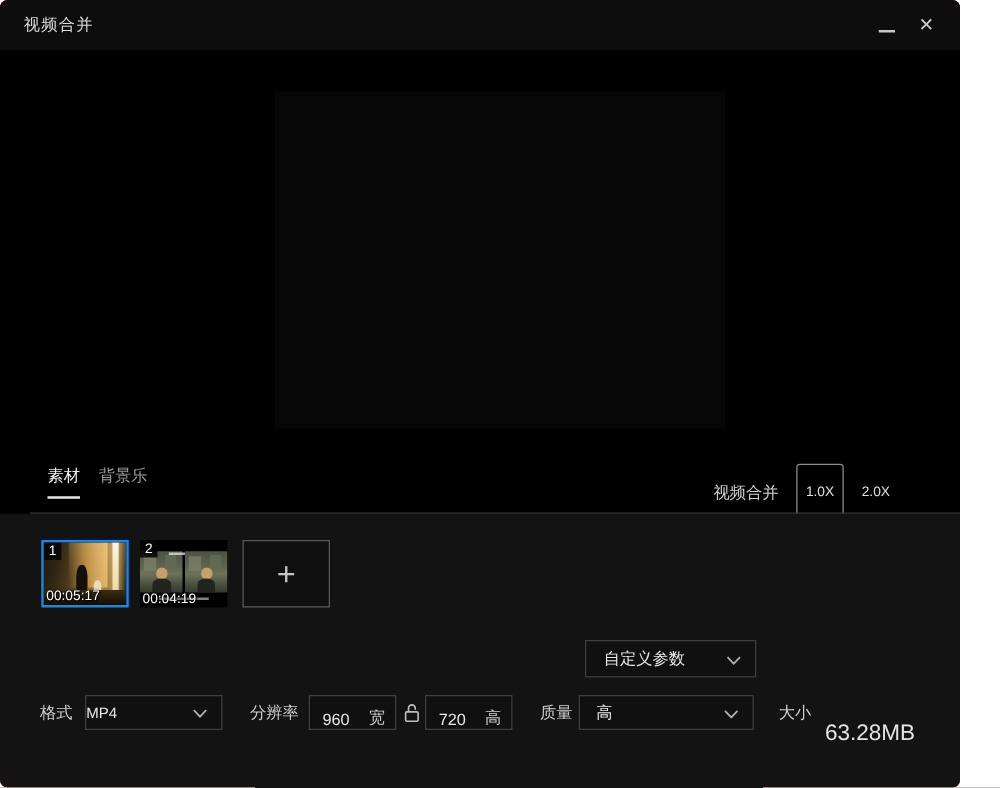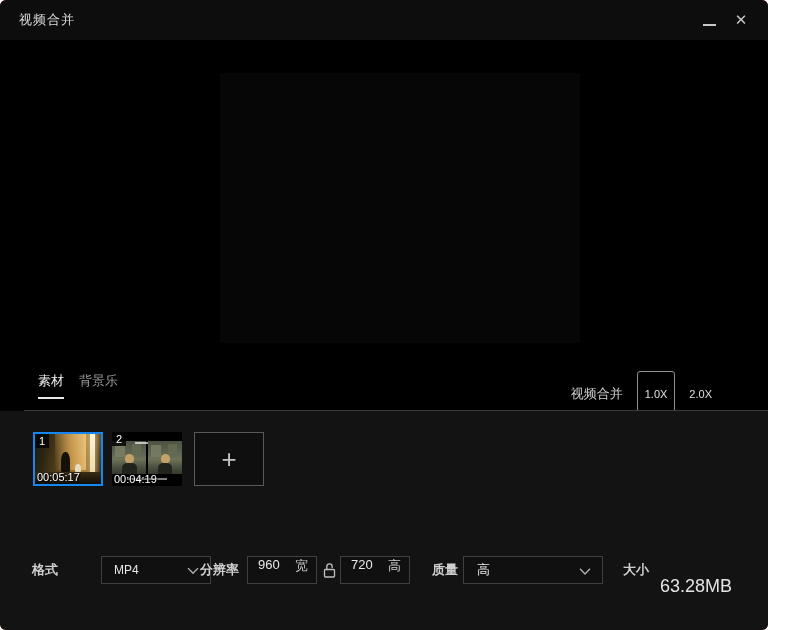--- a/index.html
+++ b/index.html
@@ -90,31 +90,31 @@
     display:flex; align-items:center; cursor:pointer; color:#e8e8e8; font-size:13px;
   }
   .select-box .chev { position:absolute; right:11px; top:50%; transform:translateY(-42%); }
   .preset-select { position:absolute; left:468px; top:101px; width:137px; height:30px; padding-left:14px; }
   .save-btn {
     position:absolute; left:623px; top:101px; width:142px; height:30px;
     background:#0a8af0; color:#fff; font-size:13px; border:none; border-radius:2px;
     display:flex; align-items:center; justify-content:center; cursor:pointer;
   }
   .bottom-row { position:absolute; left:0; right:0; top:145px; height:28px; }
-  .fld-label { position:absolute; top:0; line-height:28px; font-size:13px; color:#cfcfcf;font-weight:bold; }
+  .fld-label { position:absolute; top:0; line-height:28px; font-size:13px; color:#cfcfcf; }
   .lbl-format { left:32px; }
   .lbl-res { left:200px; }
   .lbl-quality { left:432px; }
   .lbl-size { left:623px; }
   .size-value { position:absolute; left:660px; top:16px; line-height:28px; font-size:18px; color:#e4e4e4; }
-  .format-select { position:absolute; left:68px; top:0; width:110px; height:28px; padding-left:12px; font-size:12px;margin-left:33px; }
+  .format-select { position:absolute; left:68px; top:0; width:110px; height:28px; font-size:12px; }
   .quality-select { position:absolute; left:463px; top:0; width:140px; height:28px; padding-left:13px; }
   .dim-box {
     position:absolute; top:0; width:70px; height:28px; background:#101010; border:1px solid #3f3f3f;
-    display:flex; align-items:flex-start;
+    display:flex; align-items:flex-end;
   }
   .dim-960 { left:247px; } .dim-720 { left:340px; }
   .dim-box input {
     width:36px; background:transparent; border:none; outline:none; color:#e8e8e8;
     font-size:13px; font-family:"Liberation Sans", sans-serif; padding-left:10px;
   }
   .dim-suffix { margin-left:auto; padding-right:8px; font-size:13px; color:#cfcfcf; }
   .lock-wrap { position:absolute; left:320px; top:5px; width:18px; height:18px; cursor:pointer; display:flex; align-items:center; justify-content:center; }
 </style>
 </head>
@@ -191,20 +191,28 @@
         </div>
         <span class="thumb-badge">2</span>
         <span class="thumb-duration">00:04:19</span>
       </div>
 
       <div class="add-box">
         <span class="plus">+</span>
       </div>
     </div>
 
+    <div class="select-box preset-select">
+      <span>自定义参数</span>
+      <span class="chev">
+        <svg width="12" height="8" viewBox="0 0 12 8">
+            <polyline points="1,1 6,6.2 11,1" fill="none" stroke="#b0b0b0" stroke-width="1.4"></polyline>
+          </svg>
+      </span>
+    </div>
 
 
     <div class="bottom-row">
 
       <span class="fld-label lbl-format">格式</span>
       <div class="select-box format-select">
         <span>MP4</span>
         <span class="chev">
           <svg width="12" height="8" viewBox="0 0 12 8">
               <polyline points="1,1 6,6.2 11,1" fill="none" stroke="#b0b0b0" stroke-width="1.4"></polyline>

